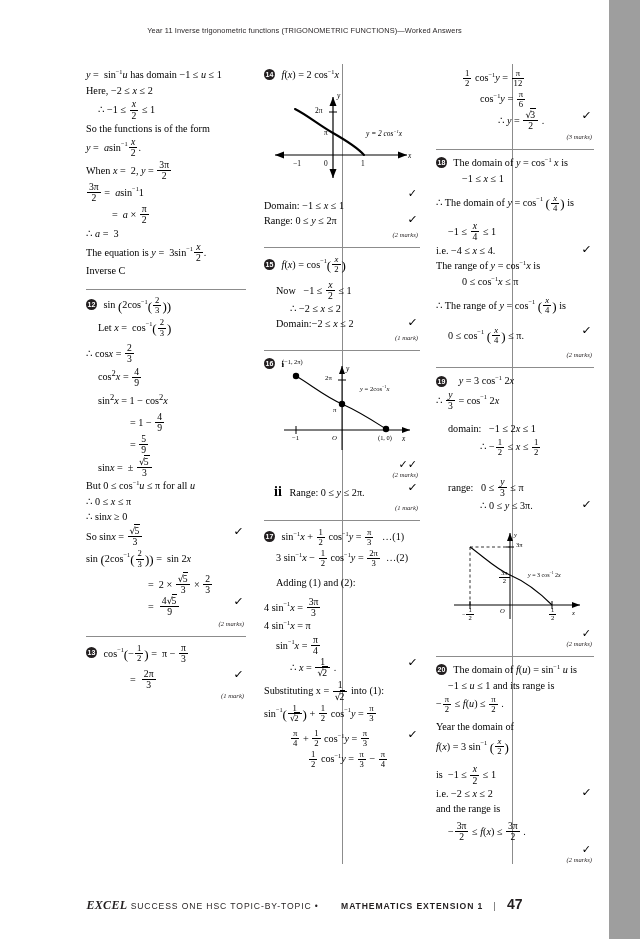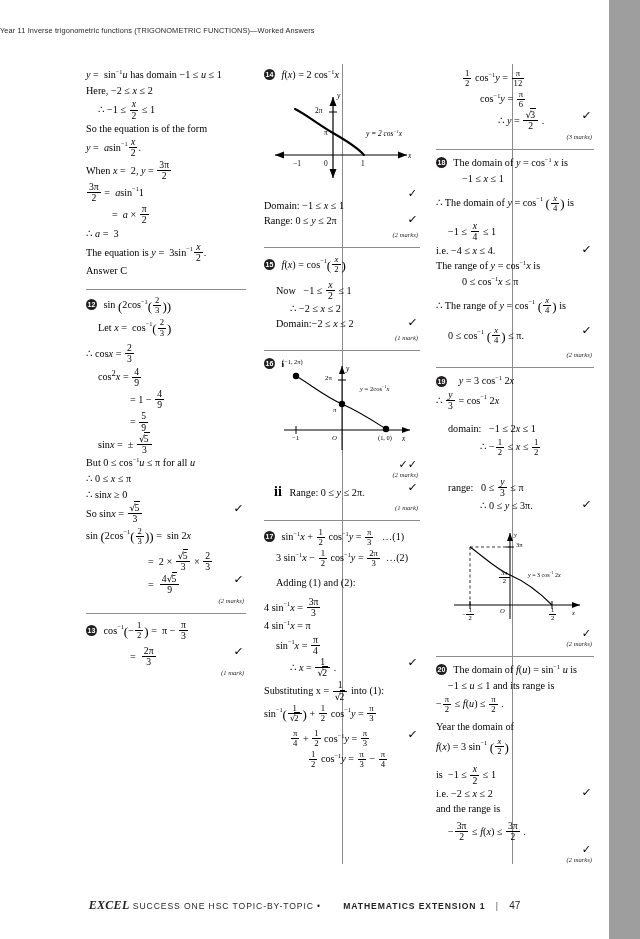--- a/index.html
+++ b/index.html
@@ -14,20 +14,21 @@
   .page-shadow-right{
     position:absolute;top:0;right:0;width:31px;height:939px;
     background:#9e9e9e;
   }
   .page{
     position:absolute;top:0;left:0;width:609px;height:939px;
     background:#fff;
   }
   .running-head{
     position:absolute;top:26px;left:0;width:609px;
+    text-align:center;
     font-family:"Liberation Sans", sans-serif;
     font-size:7.4px;letter-spacing:.12px;color:#231f20;
   }
   .columns{
     position:absolute;top:64px;left:86px;width:510px;height:800px;
     display:flex;
   }
   .col{
     width:170px;position:relative;
     box-sizing:border-box;
@@ -92,21 +93,21 @@
   .lbl.n{font-style:normal;}
   svg{display:block;overflow:visible;}
 
   .footer{
     position:absolute;left:0;bottom:26px;width:609px;text-align:center;
     font-family:"Liberation Sans", sans-serif;
     font-size:8.6px;letter-spacing:.9px;color:#231f20;
   }
   .footer .ex{font-family:"Liberation Serif", serif;font-style:italic;font-weight:bold;font-size:12px;letter-spacing:.3px;}
   .footer .bold{font-weight:bold;padding-left:19px;}
-  .footer .pg{font-weight:normal;font-size:10px;letter-spacing:0;}
+  .footer .pg{font-weight:bold;font-size:14px;letter-spacing:0;}
   .footer .bar{padding:0 7px;color:#555;}
 </style>
 </head>
 <body>
 
 <div class="page-shadow-right"></div>
 
 <div class="page">
 
   <div class="running-head">Year 11 Inverse trigonometric functions (TRIGONOMETRIC FUNCTIONS)—Worked Answers</div>
@@ -119,53 +120,56 @@
     <div class="col c1">
 
       <div class="qblock">
         <div class="ln">
           <i class="v">y</i> =&nbsp; sin<sup class="inv">−1</sup><i class="v">u</i>&nbsp;has domain −1 ≤ <i class="v">u</i> ≤ 1
         </div>
         <div class="ln">Here, −2 ≤ <i class="v">x</i> ≤ 2</div>
         <div class="ln ind1 tall">
           ∴ −1 ≤ <span class="frac"><span class="nu"><i class="v">x</i></span><span class="de">2</span></span> ≤ 1
         </div>
-        <div class="ln">So the equation is of the form</div>
+        <div class="ln">So the functions is of the form</div>
         <div class="ln tall">
           <i class="v">y</i> =&nbsp; <i class="v">a</i>sin<sup class="inv">−1</sup><span class="frac"><span class="nu"><i class="v">x</i></span><span class="de">2</span></span>.
         </div>
         <div class="ln tall">
           When <i class="v">x</i> =&nbsp; 2, <i class="v">y</i> = <span class="frac"><span class="nu">3π</span><span class="de">2</span></span>
         </div>
         <div class="ln tall">
           <span class="frac"><span class="nu">3π</span><span class="de">2</span></span> =&nbsp; <i class="v">a</i>sin<sup class="inv">−1</sup>1
         </div>
         <div class="ln ind2 tall">
           =&nbsp; <i class="v">a</i> × <span class="frac"><span class="nu">π</span><span class="de">2</span></span>
         </div>
         <div class="ln">∴ <i class="v">a</i> =&nbsp; 3</div>
         <div class="ln tall">
           The equation is <i class="v">y</i> =&nbsp; 3sin<sup class="inv">−1</sup><span class="frac"><span class="nu"><i class="v">x</i></span><span class="de">2</span></span>.
         </div>
-        <div class="ln">Answer C</div>
+        <div class="ln">Inverse C</div>
       </div>
 
       <div class="qblock ruled">
         <div class="ln">
           <span class="qnum">12</span>
           sin <span class="bigpar">(</span>2cos<sup class="inv">−1</sup><span class="bigpar">(</span><span class="frac sm"><span class="nu">2</span><span class="de">3</span></span><span class="bigpar">)</span><span class="bigpar">)</span>
         </div>
         <div class="ln ind1 tall">
           Let <i class="v">x</i> =&nbsp; cos<sup class="inv">−1</sup><span class="bigpar">(</span><span class="frac sm"><span class="nu">2</span><span class="de">3</span></span><span class="bigpar">)</span>
         </div>
         <div class="ln tall">
           ∴ cos<i class="v">x</i> = <span class="frac"><span class="nu">2</span><span class="de">3</span></span>
         </div>
         <div class="ln ind1 tall">
           cos<sup>2</sup><i class="v">x</i> = <span class="frac"><span class="nu">4</span><span class="de">9</span></span>
+        </div>
+        <div class="ln ind1 tall">
+          sin<sup>2</sup><i class="v">x</i> = 1 − cos<sup>2</sup><i class="v">x</i>
         </div>
         <div class="ln ind3 tall">
           = 1 − <span class="frac"><span class="nu">4</span><span class="de">9</span></span>
         </div>
         <div class="ln ind3 tall">
           = <span class="frac"><span class="nu">5</span><span class="de">9</span></span>
         </div>
         <div class="ln ind1 tall">
           sin<i class="v">x</i> = &nbsp;± <span class="frac"><span class="nu"><span class="rad">√</span><span class="sqrt">5</span></span><span class="de">3</span></span>
         </div>

